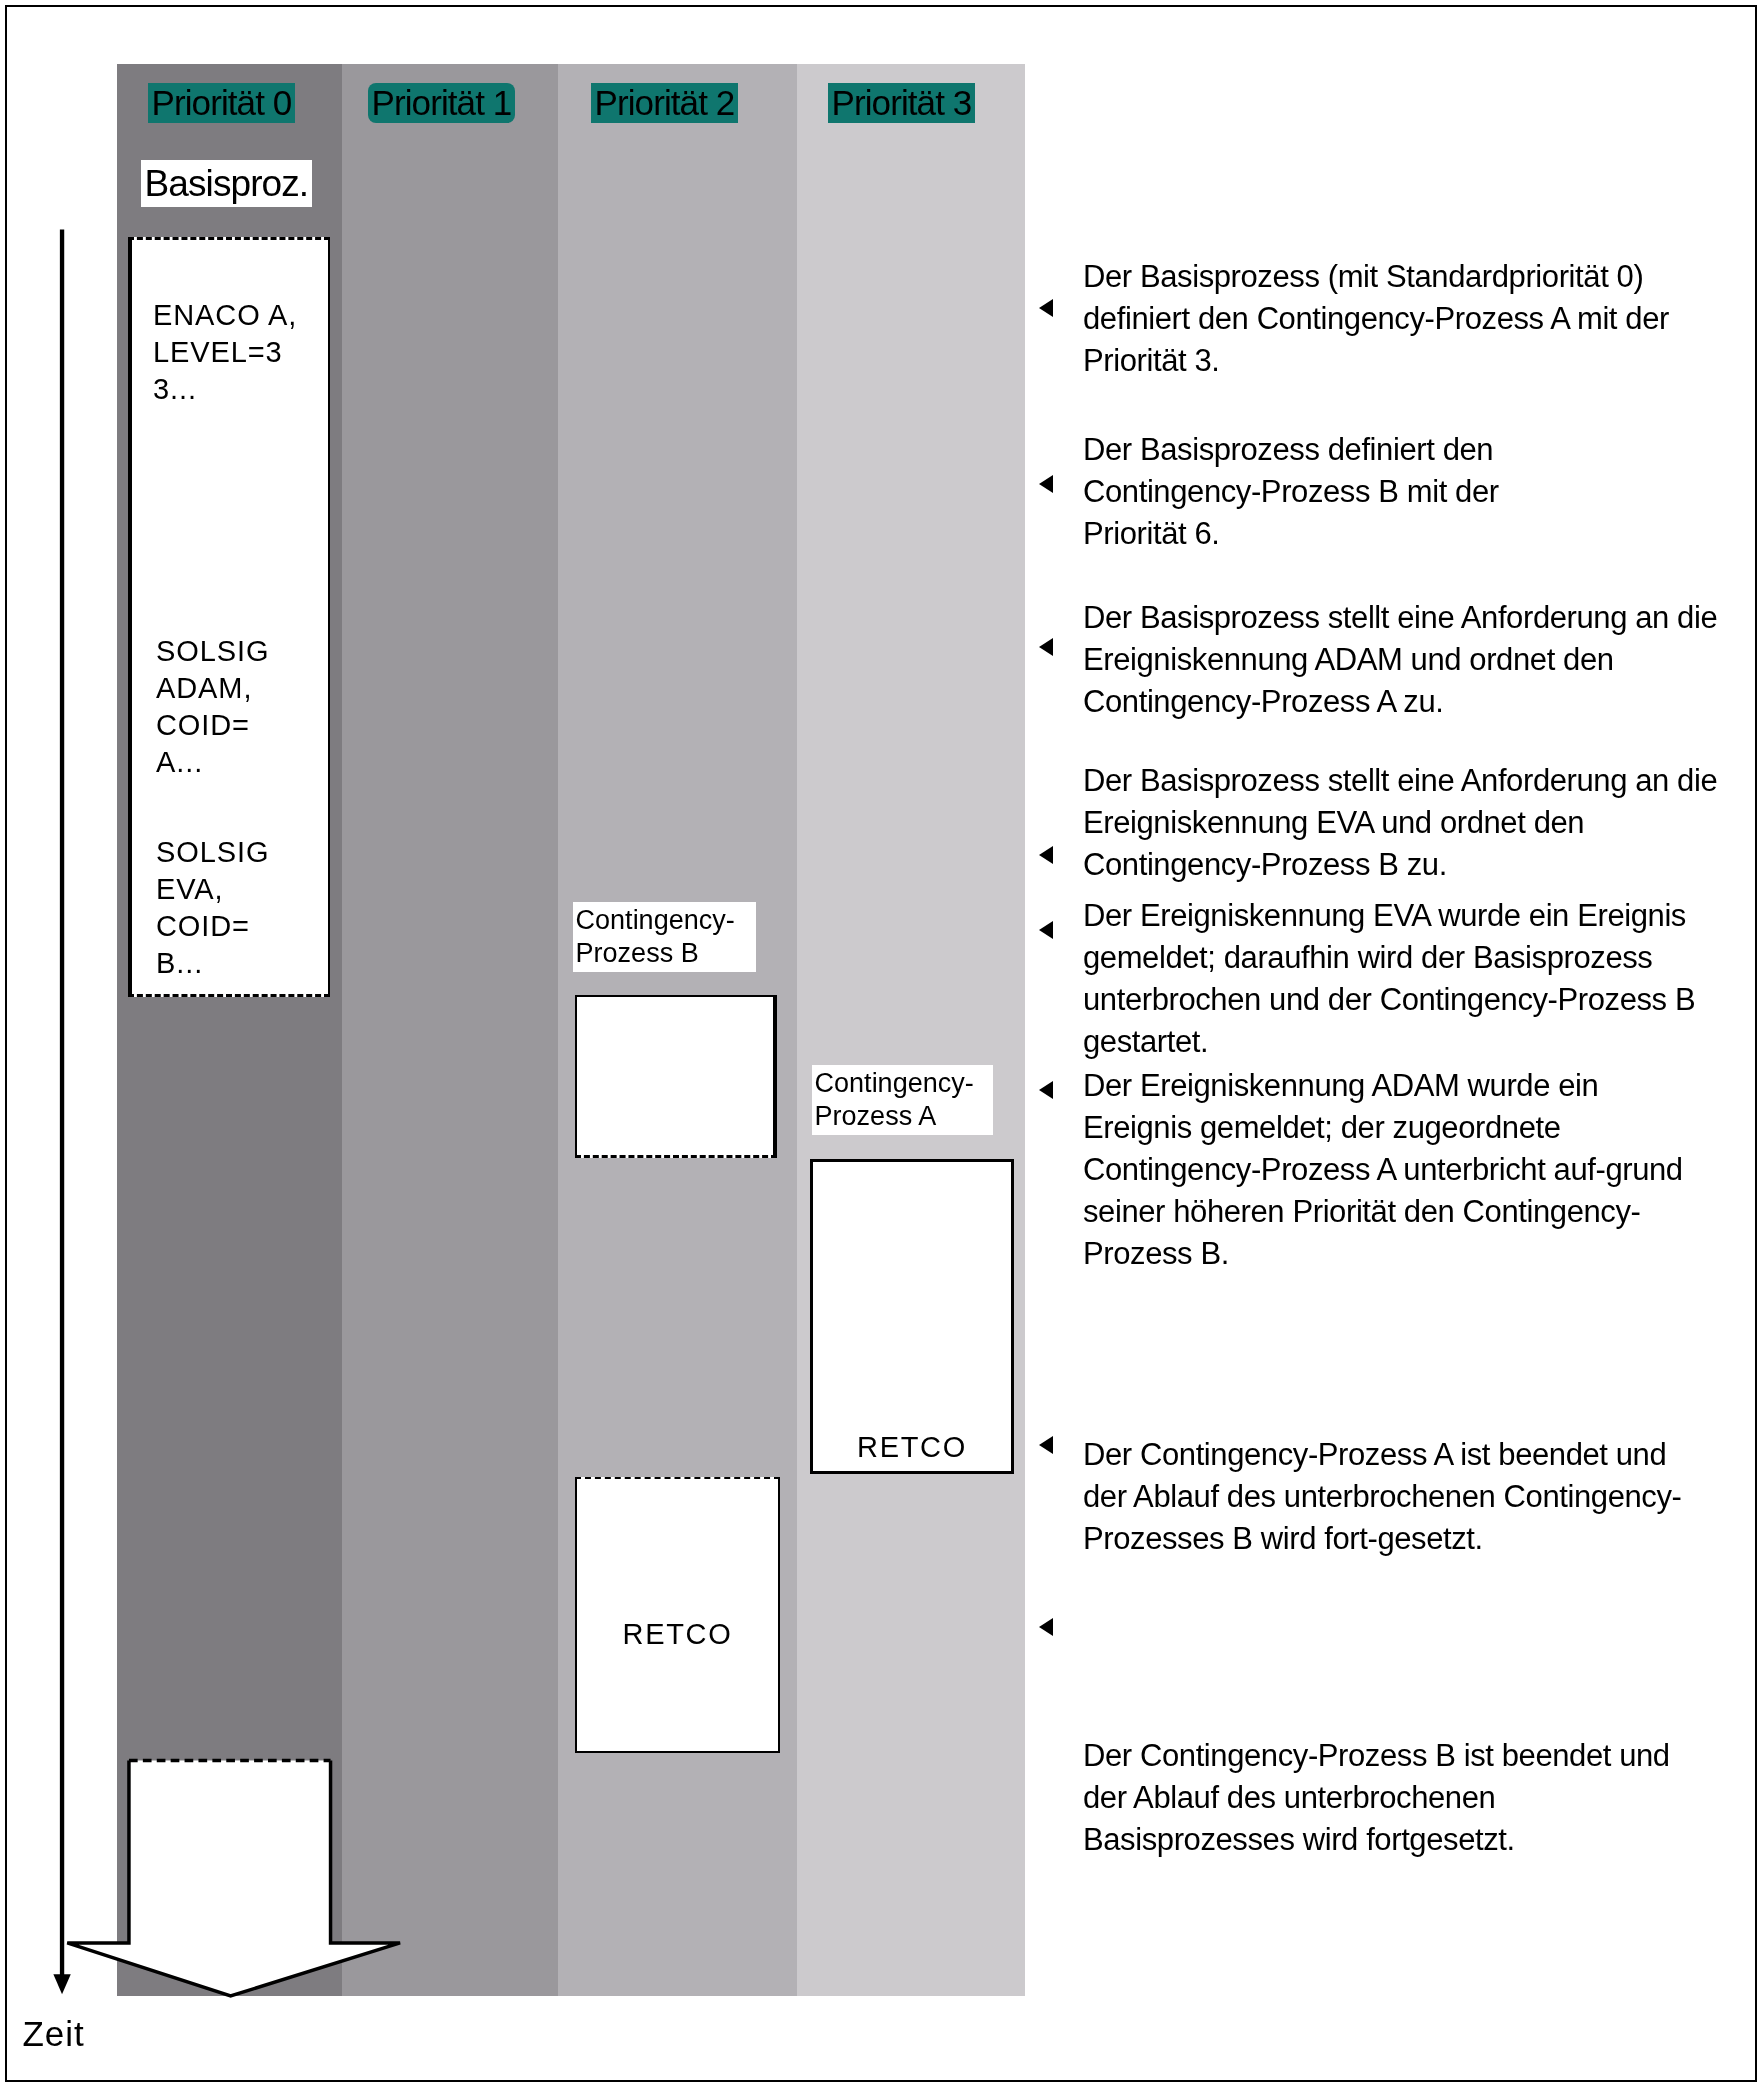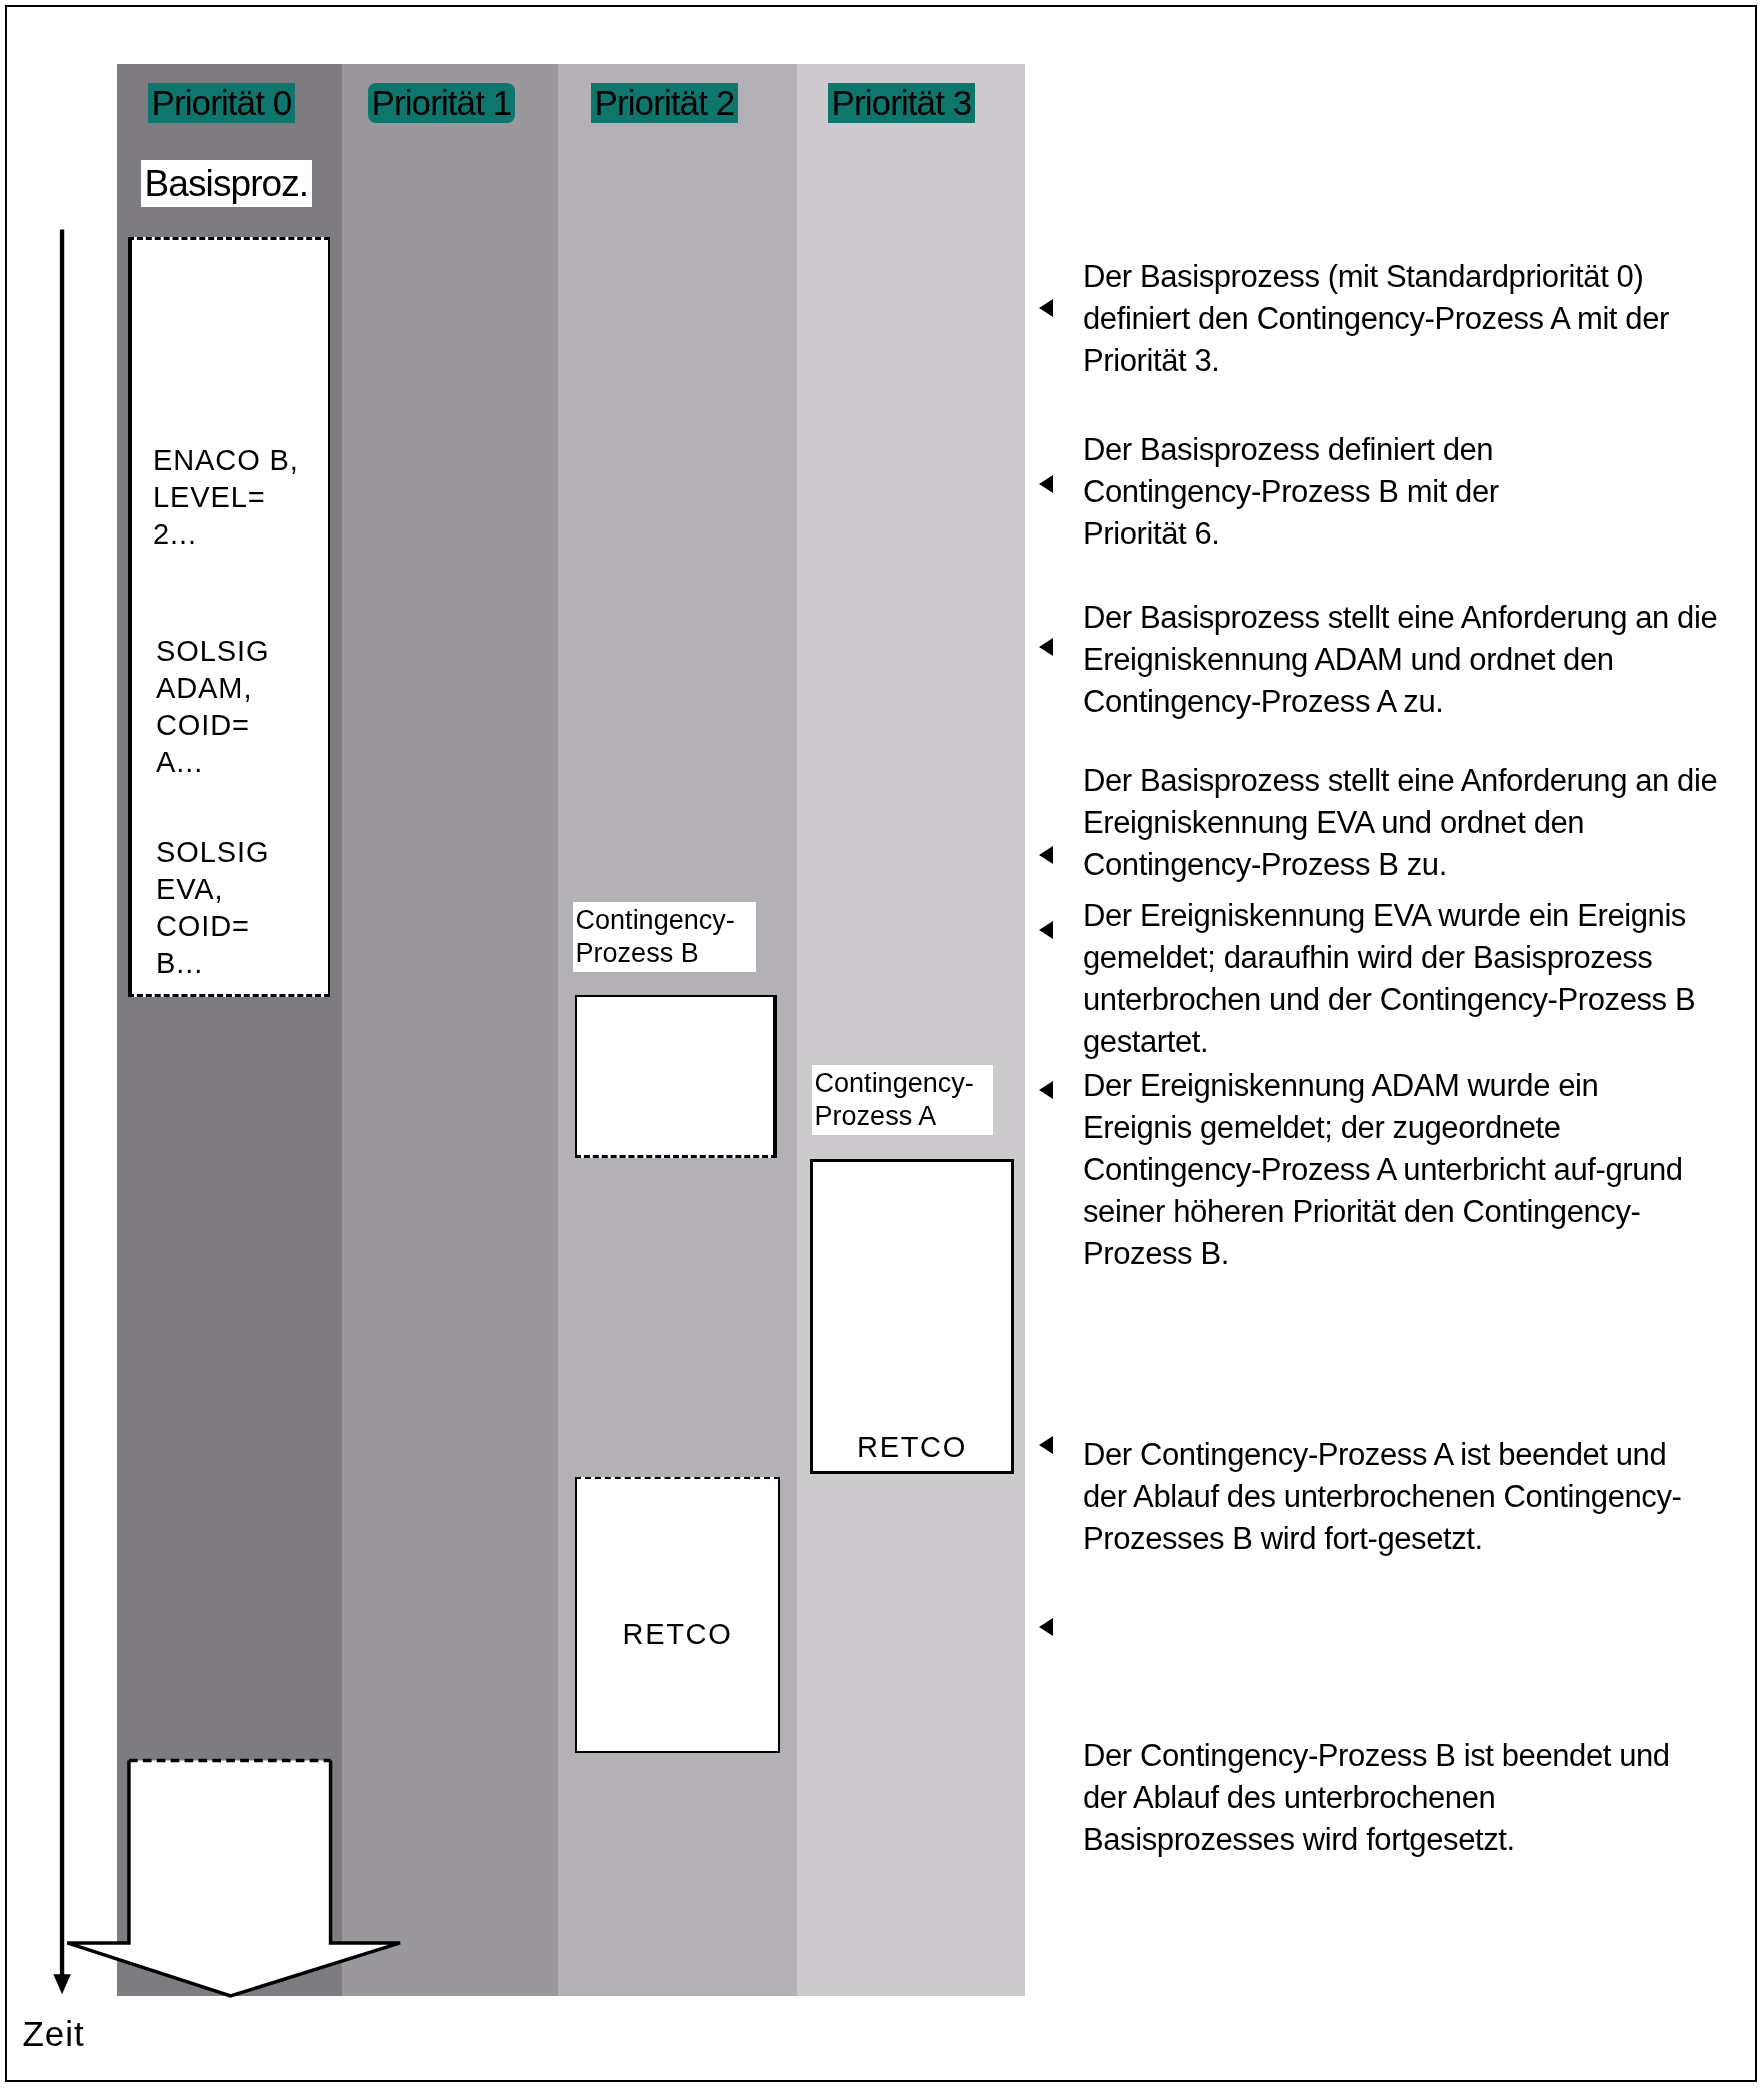--- a/index.html
+++ b/index.html
@@ -36,23 +36,23 @@
 
 <div class="hdr" style="left:148px;">Priorität 0</div>
 <div class="hdr" style="left:368px;border-radius:8px;">Priorität 1</div>
 <div class="hdr" style="left:591px;">Priorität 2</div>
 <div class="hdr" style="left:828px;">Priorität 3</div>
 
 <div class="lbl" style="left:141px; top:160px; height:47px; font-size:37px; line-height:47px; padding:0 3.5px; letter-spacing:-0.9px;">Basisproz.</div>
 
 <div class="box" style="left:128px; top:237px; width:202px; height:760px;
      border-left:4.3px solid #000; border-right:2.6px solid #000; border-top:3.5px dashed #000; border-bottom:3.5px dashed #000;">
-  <div class="code" style="left:21px; top:202px;">ENACO B,
-LEVEL=
-2...</div>
+  <div class="code" style="left:21px; top:57px;">ENACO A,
+LEVEL=3
+3...</div>
   <div class="code" style="left:24px; top:393px;">SOLSIG
 ADAM,
 COID=
 A...</div>
   <div class="code" style="left:24px; top:594px;">SOLSIG
 EVA,
 COID=
 B...</div>
 </div>
 

